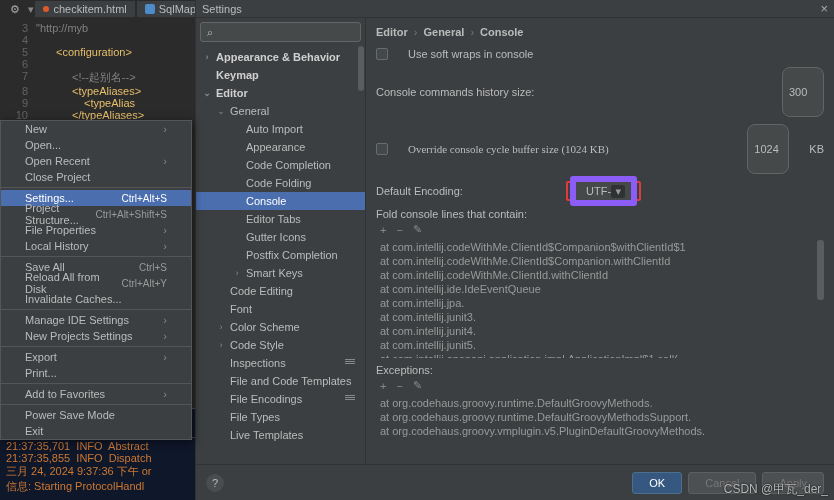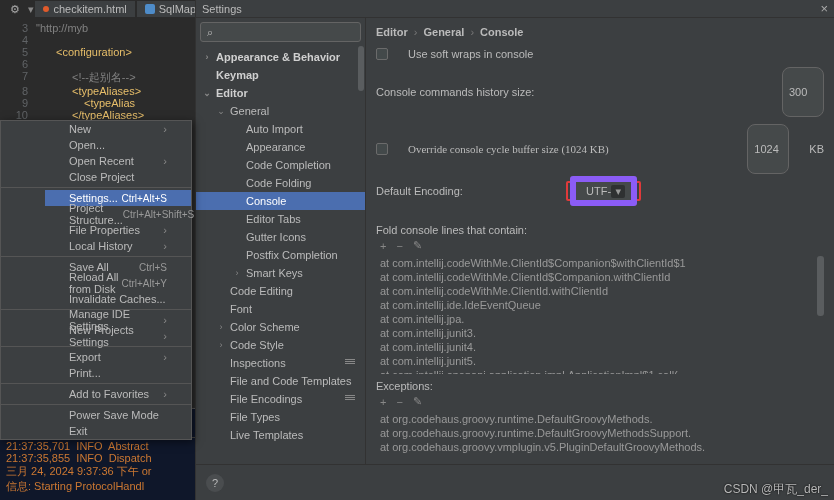--- a/index.html
+++ b/index.html
@@ -8,21 +8,21 @@
 
 .top-tabs { height: 18px; background: #2b2b2b; display: flex; align-items: center; padding-left: 4px; gap: 2px; }
 .top-tabs .gear { color: #a9a9a9; padding: 0 6px; }
 .tab { display: flex; align-items: center; gap: 4px; padding: 2px 8px; background: #3c3f41; color: #bbb; }
 .tab .dot { width: 6px; height: 6px; border-radius: 50%; background: #e05b2b; display: inline-block; }
 .tab .sql { width: 10px; height: 10px; background: #4e8cc9; border-radius: 2px; display: inline-block; }
 .tab .ide { width: 10px; height: 10px; background: #b05fa8; border-radius: 2px; display: inline-block; }
 
 
 .context-menu { position: absolute; left: 0; top: 120px; width: 192px; background: #3c3f41; border: 1px solid #555; z-index: 30; box-shadow: 2px 2px 8px rgba(0,0,0,0.5); }
-.context-menu .mi { display: flex; justify-content: space-between; align-items: center; padding: 2px 24px; color: #bbb; height: 16px; margin-left: 44px; }
+.context-menu .mi { display: flex; justify-content: space-between; align-items: center; padding: 2px 24px; color: #bbb; height: 16px; }
 .context-menu .mi.sel { background: #4b6eaf; color: #fff; }
 .context-menu .mi .sc { color: #999; font-size: 10px; }
 .context-menu .mi.sel .sc { color: #fff; }
 .context-menu .mi .arrow { color: #888; }
 .context-menu .sep { height: 1px; background: #555; margin: 2px 0; }
 
 
 .code-bg { position: absolute; left: 0; top: 18px; width: 195px; height: 390px; background: #2b2b2b; padding: 4px 0 0 4px; font-family: Consolas, monospace; font-size: 11px; color: #a9b7c6; overflow: hidden; }
 .code-bg .ln { display: flex; gap: 8px; }
 .code-bg .gut { width: 24px; text-align: right; color: #606366; }
@@ -353,21 +353,21 @@
         <span class="fld">1024</span>
         <span class="lbl">KB</span>
       </div>
       <div class="row">
         <span class="lbl" style="width:170px;">Default Encoding:</span>
         <span class="hl-box">
           <span class="combo"><span>UTF-8</span></span>
         </span>
       </div>
 
-      <div class="lbl" style="margin-top:16px;">Fold console lines that contain:</div>
+      <div class="lbl" style="margin-top:0;">Fold console lines that contain:</div>
       <div class="toolbar-mini">
         <span>+</span>
         <span>−</span>
         <span>✎</span>
       </div>
       <div class="scrolly" id="fold-list">
         <div class="thumb"></div>
       <div class="sline">at com.intellij.codeWithMe.ClientId$Companion$withClientId$1</div>
           <div class="sline">at com.intellij.codeWithMe.ClientId$Companion.withClientId</div>
           <div class="sline">at com.intellij.codeWithMe.ClientId.withClientId</div>
@@ -387,16 +387,21 @@
       </div>
       <div id="exc-list">
           <div class="sline">at org.codehaus.groovy.runtime.DefaultGroovyMethods.</div>
           <div class="sline">at org.codehaus.groovy.runtime.DefaultGroovyMethodsSupport.</div>
           <div class="sline">at org.codehaus.groovy.vmplugin.v5.PluginDefaultGroovyMethods.</div>
         </div>
     </div>
   </div>
   <div class="dlg-foot">
     <div class="help">?</div>
+    <div class="btns">
+      <div class="btn primary">OK</div>
+      <div class="btn dis">Cancel</div>
+      <div class="btn dis">Apply</div>
+    </div>
   </div>
 </div>
 
 <div class="watermark">CSDN @甲瓦_der_</div>
 
 </body></html>

